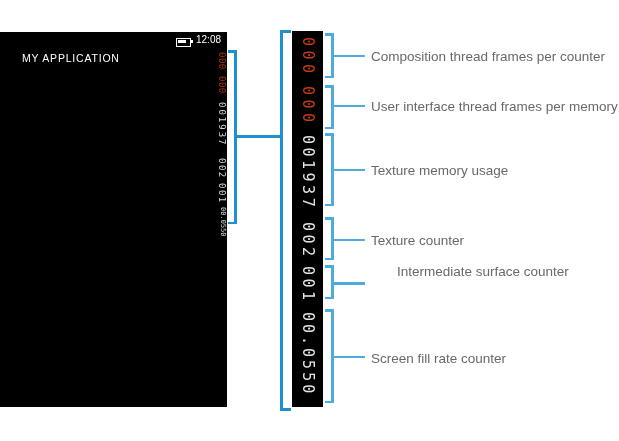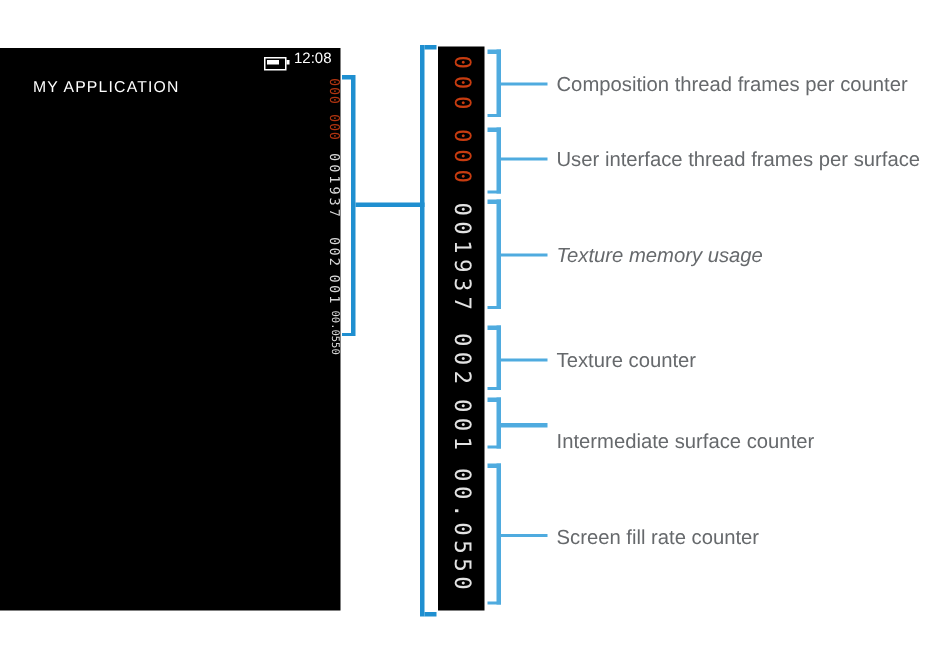--- a/index.html
+++ b/index.html
@@ -130,19 +130,19 @@
   <div class="lline cb-tick" style="top:265px;"></div>
   <div class="lline cb-tick" style="top:296.5px;"></div>
   <div class="lline cb-lead" style="top:282px;"></div>
 
   <div class="lline cb-v" style="top:309px;height:94px;"></div>
   <div class="lline cb-tick" style="top:309px;"></div>
   <div class="lline cb-tick" style="top:400.5px;"></div>
   <div class="lline cb-lead" style="top:355.5px;"></div>
 
   <div class="callout-label" style="top:56px;">Composition thread frames per counter</div>
-  <div class="callout-label" style="top:106px;">User interface thread frames per surface</div>
-  <div class="callout-label" style="top:170px;font-style:italic;">Texture memory usage</div>
+  <div class="callout-label" style="top:106px;">User interface thread frames per memory</div>
+  <div class="callout-label" style="top:170px;">Texture memory usage</div>
   <div class="callout-label" style="top:240px;">Texture counter</div>
-  <div class="callout-label" style="top:294px;">Intermediate surface counter</div>
+  <div class="callout-label" style="top:271px;margin-left:26px;">Intermediate surface counter</div>
   <div class="callout-label" style="top:358px;">Screen fill rate counter</div>
 
 </div>
 
 </body></html>

